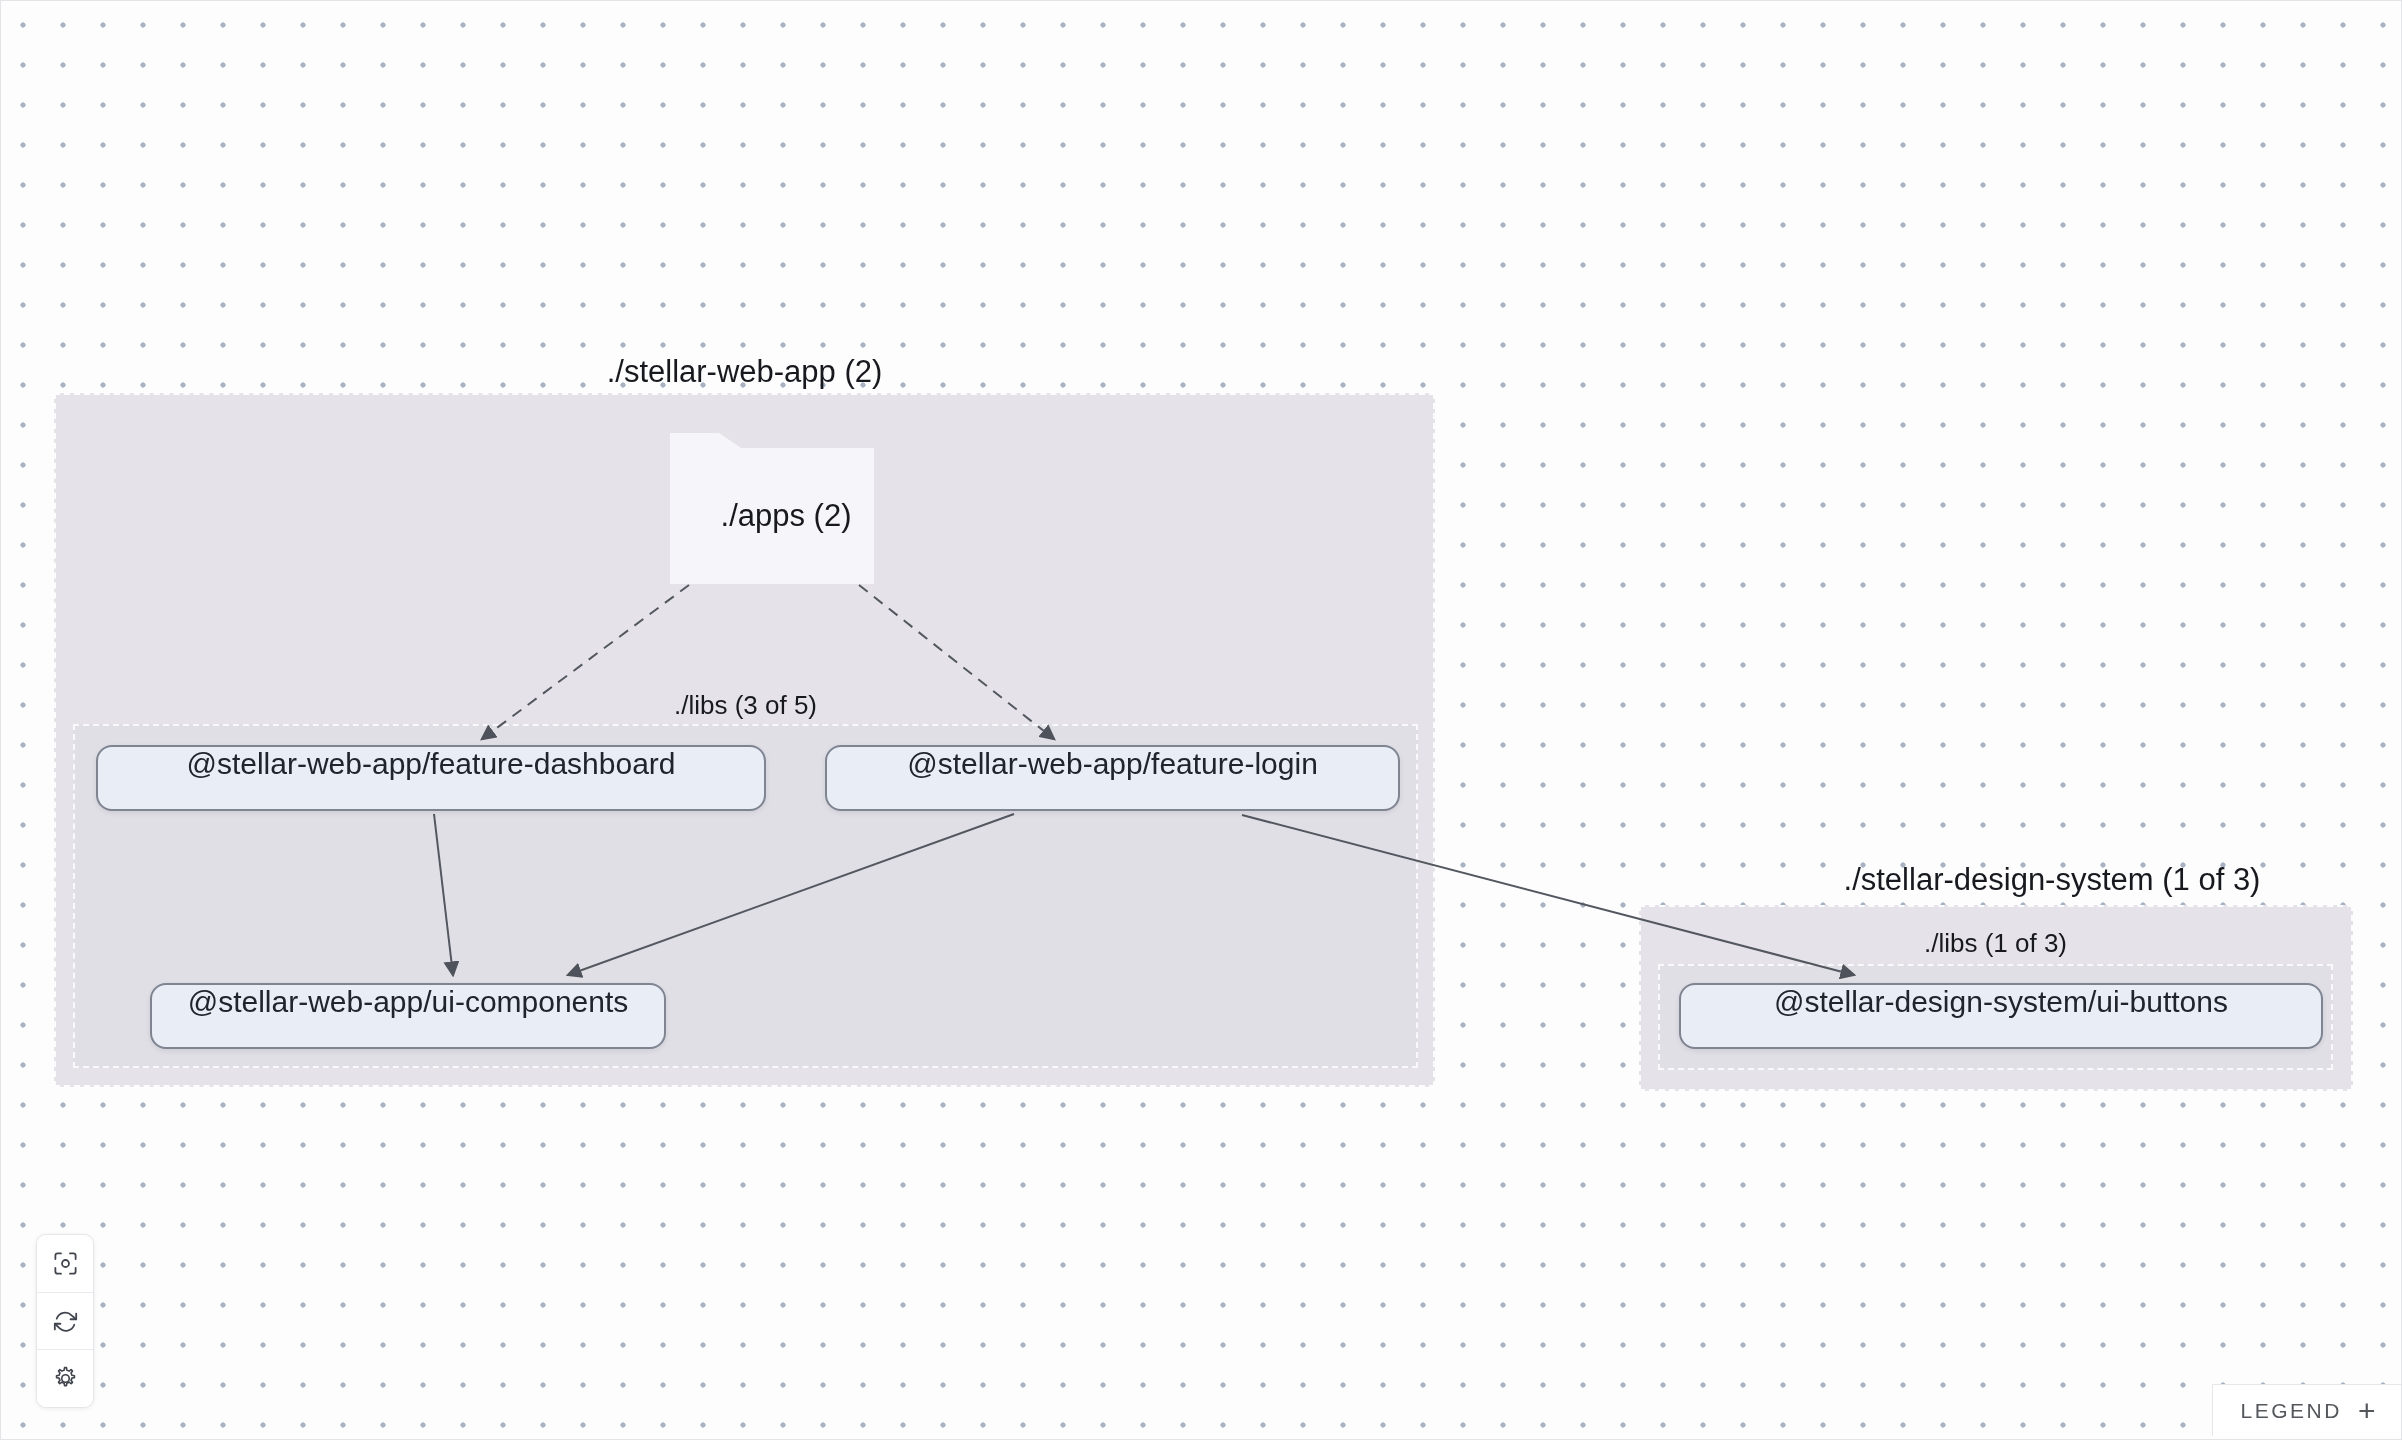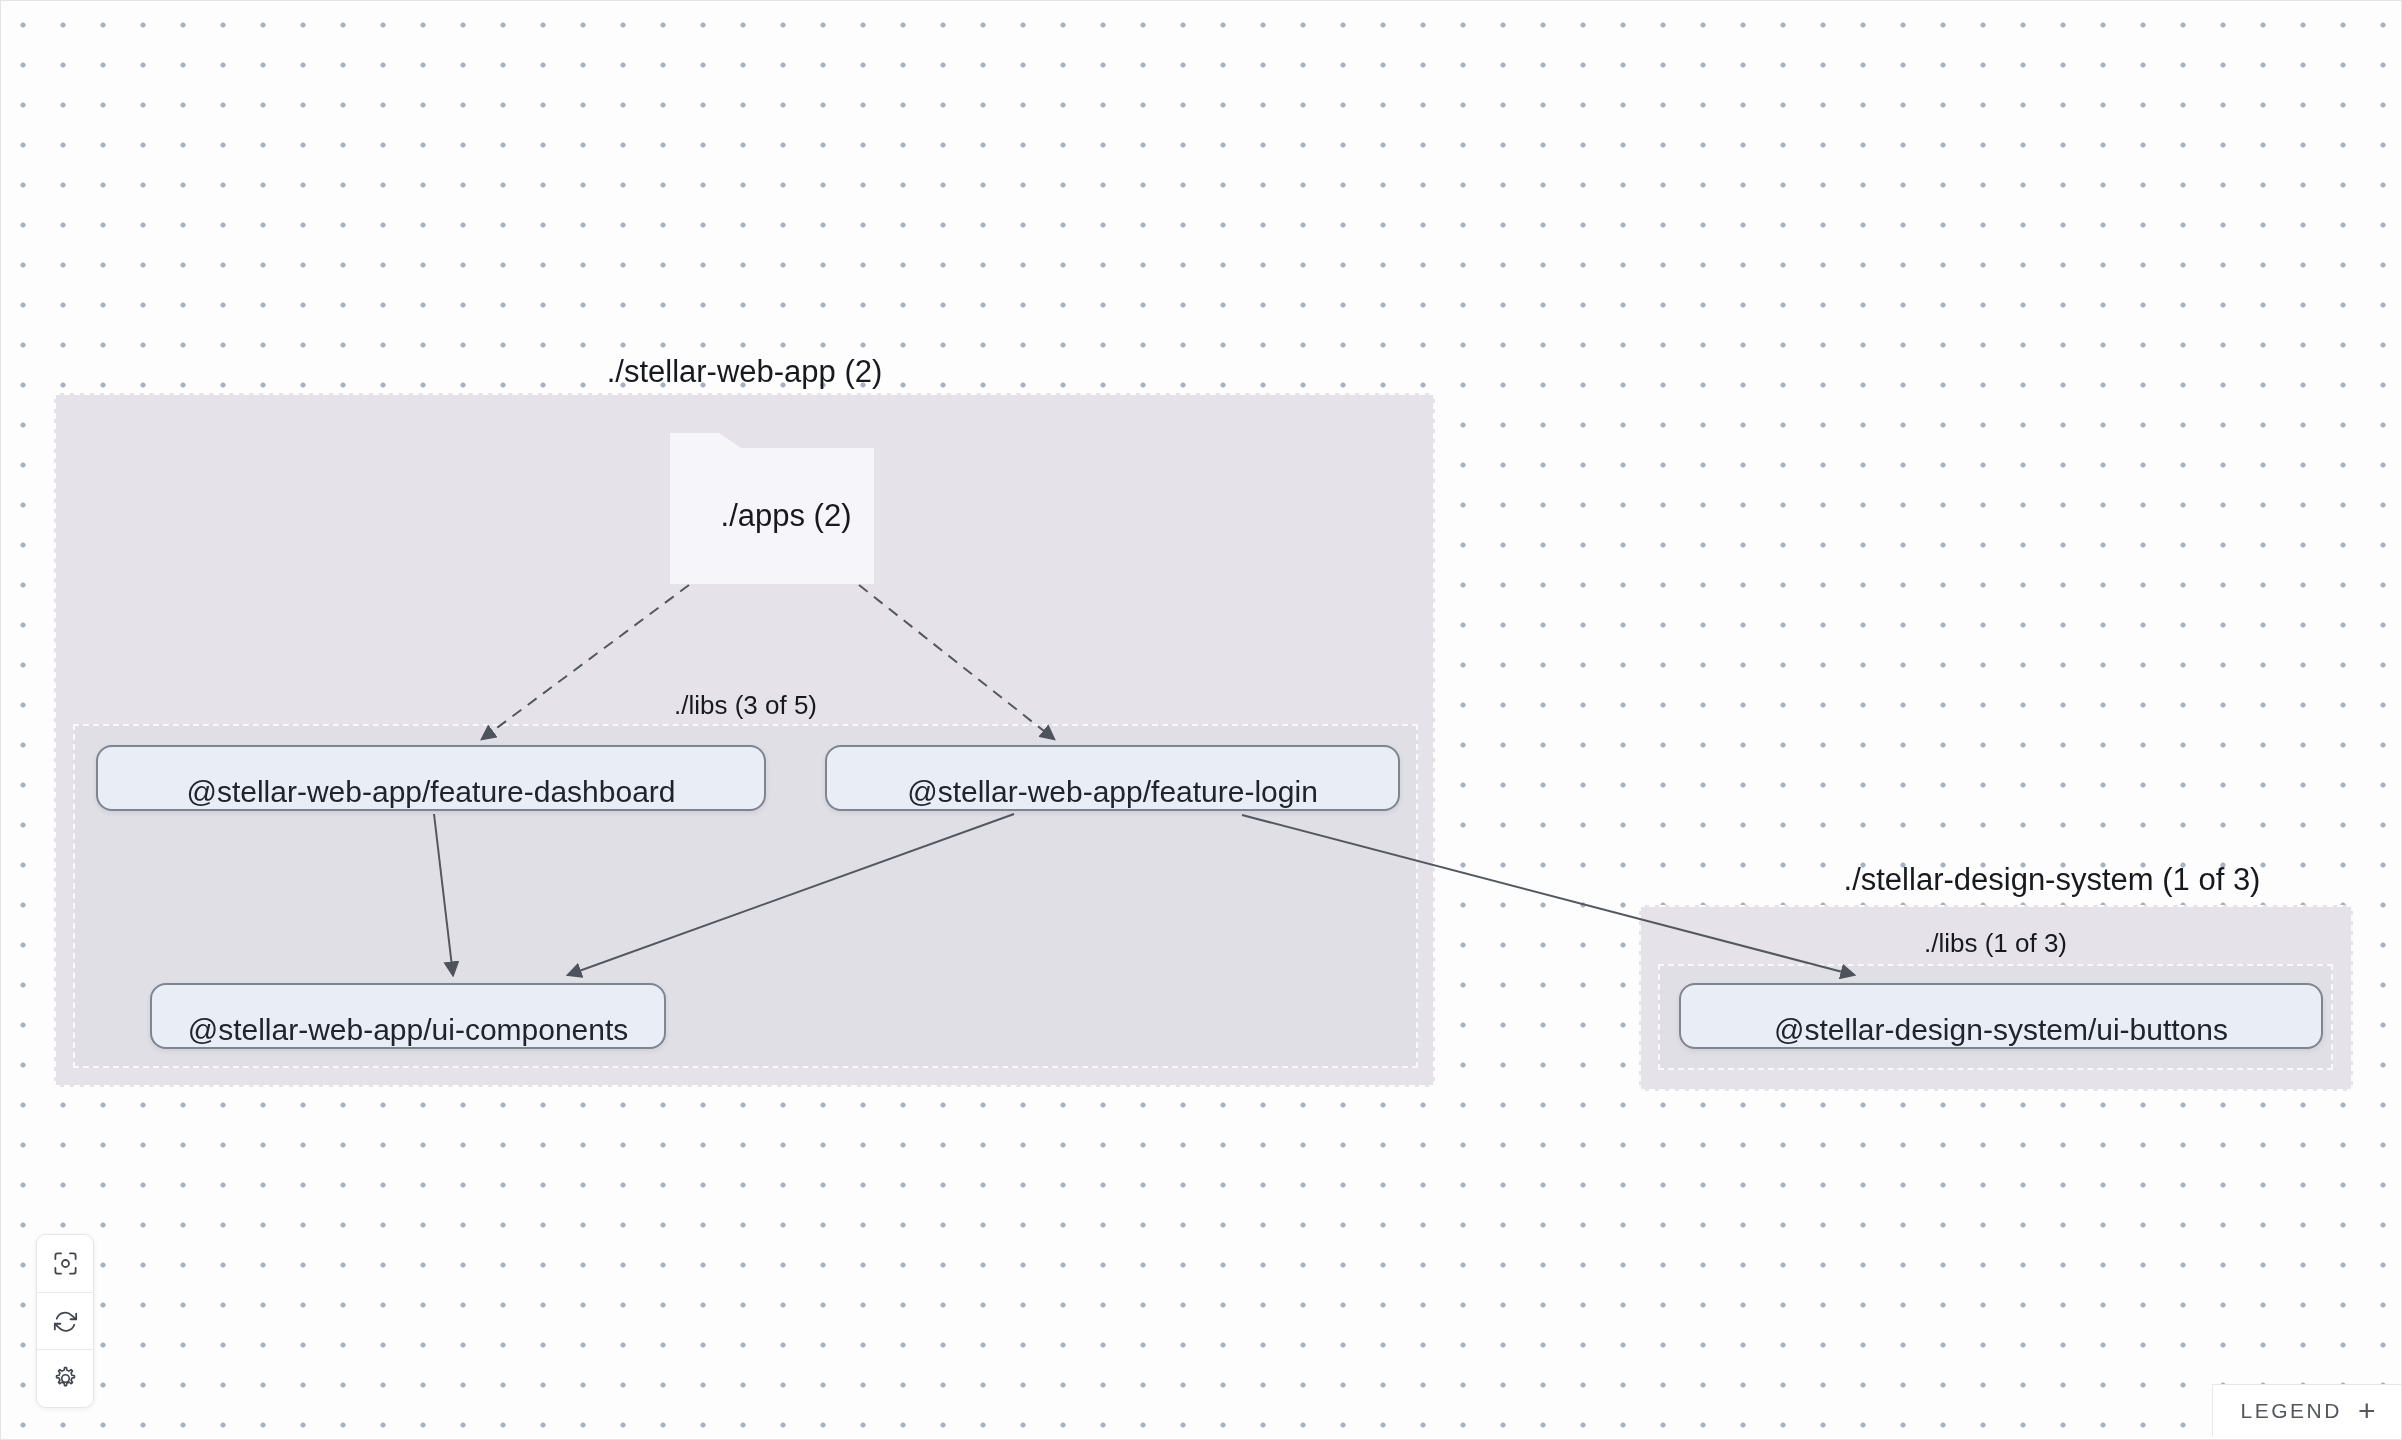--- a/index.html
+++ b/index.html
@@ -66,21 +66,21 @@
   }
 
   
   .node {
     position: absolute;
     height: 66px;
     background: #E9EDF5;
     border: 2px solid #7E8591;
     border-radius: 16px;
     display: flex;
-    align-items: flex-end;
+    align-items: flex-start;
     justify-content: center;
     font-size: 30px;
     color: #20242C;
     box-shadow: 0 2px 5px rgba(40,40,60,0.10);
     white-space: nowrap;
   }
   .n-dashboard  { left: 95px;   top: 744px; width: 670px; }
   .n-login      { left: 824px;  top: 744px; width: 575px; }
   .n-components { left: 149px;  top: 982px; width: 516px; }
   .n-buttons    { left: 1678px; top: 982px; width: 644px; }

